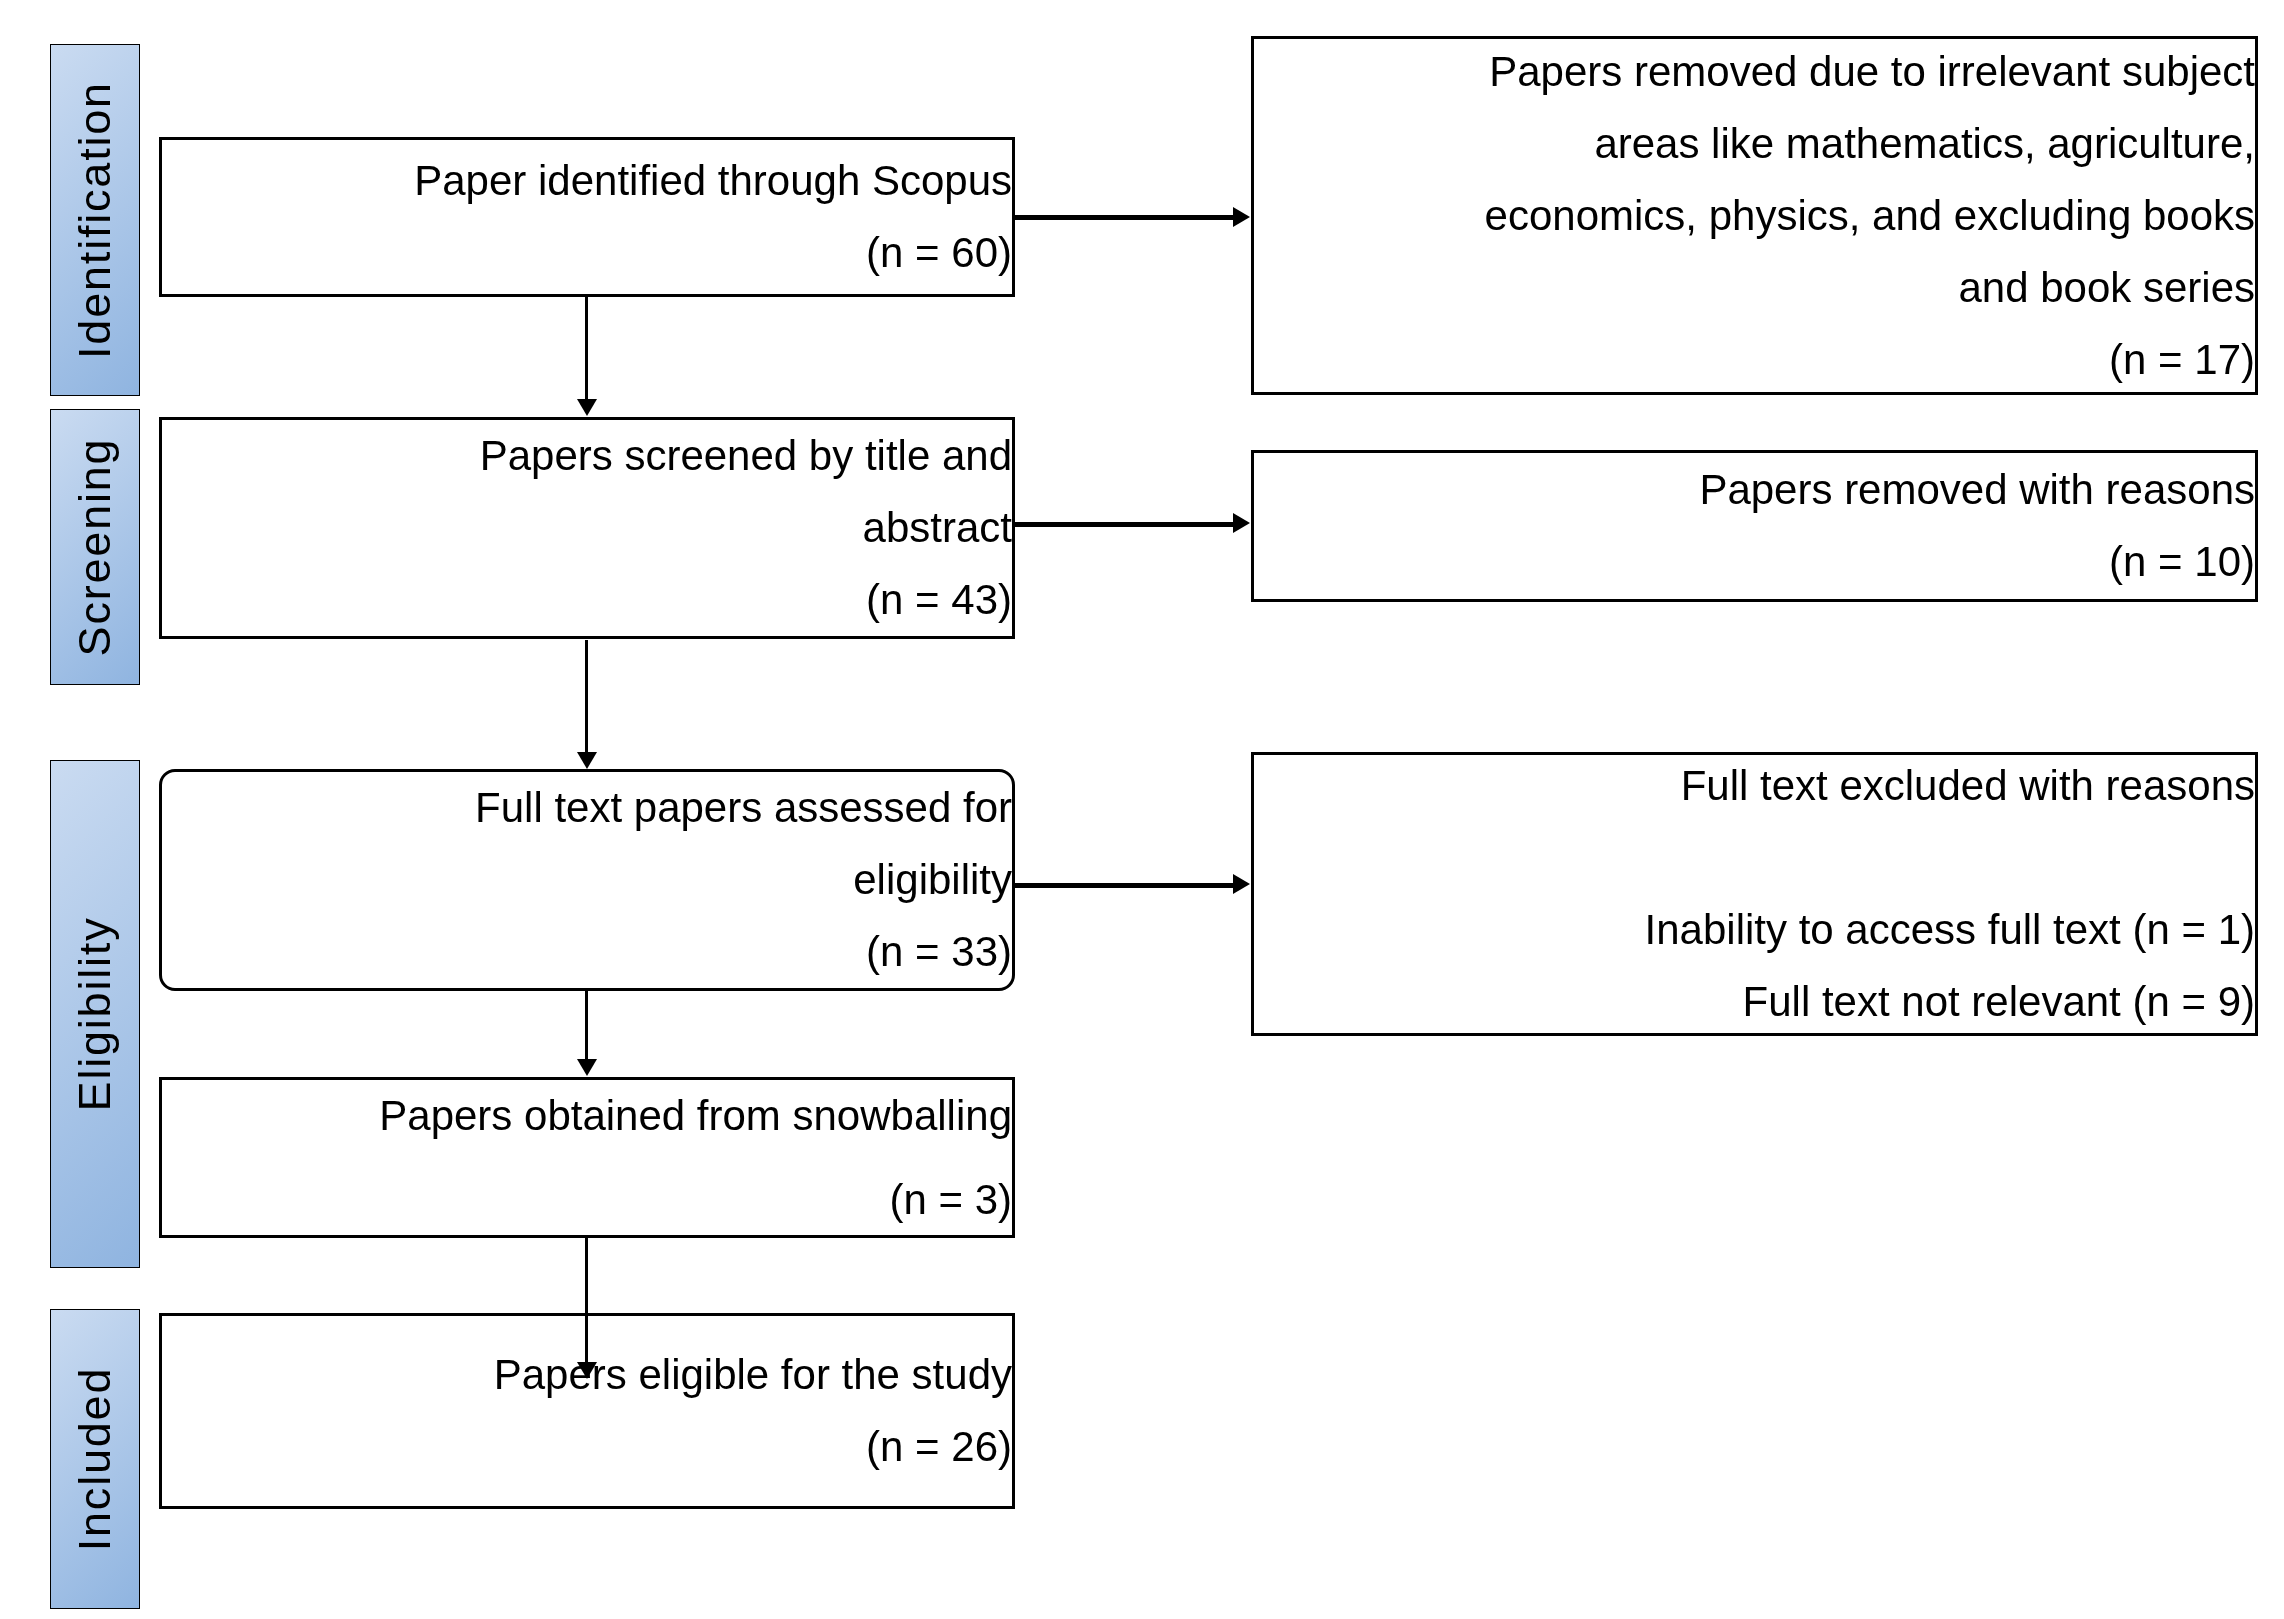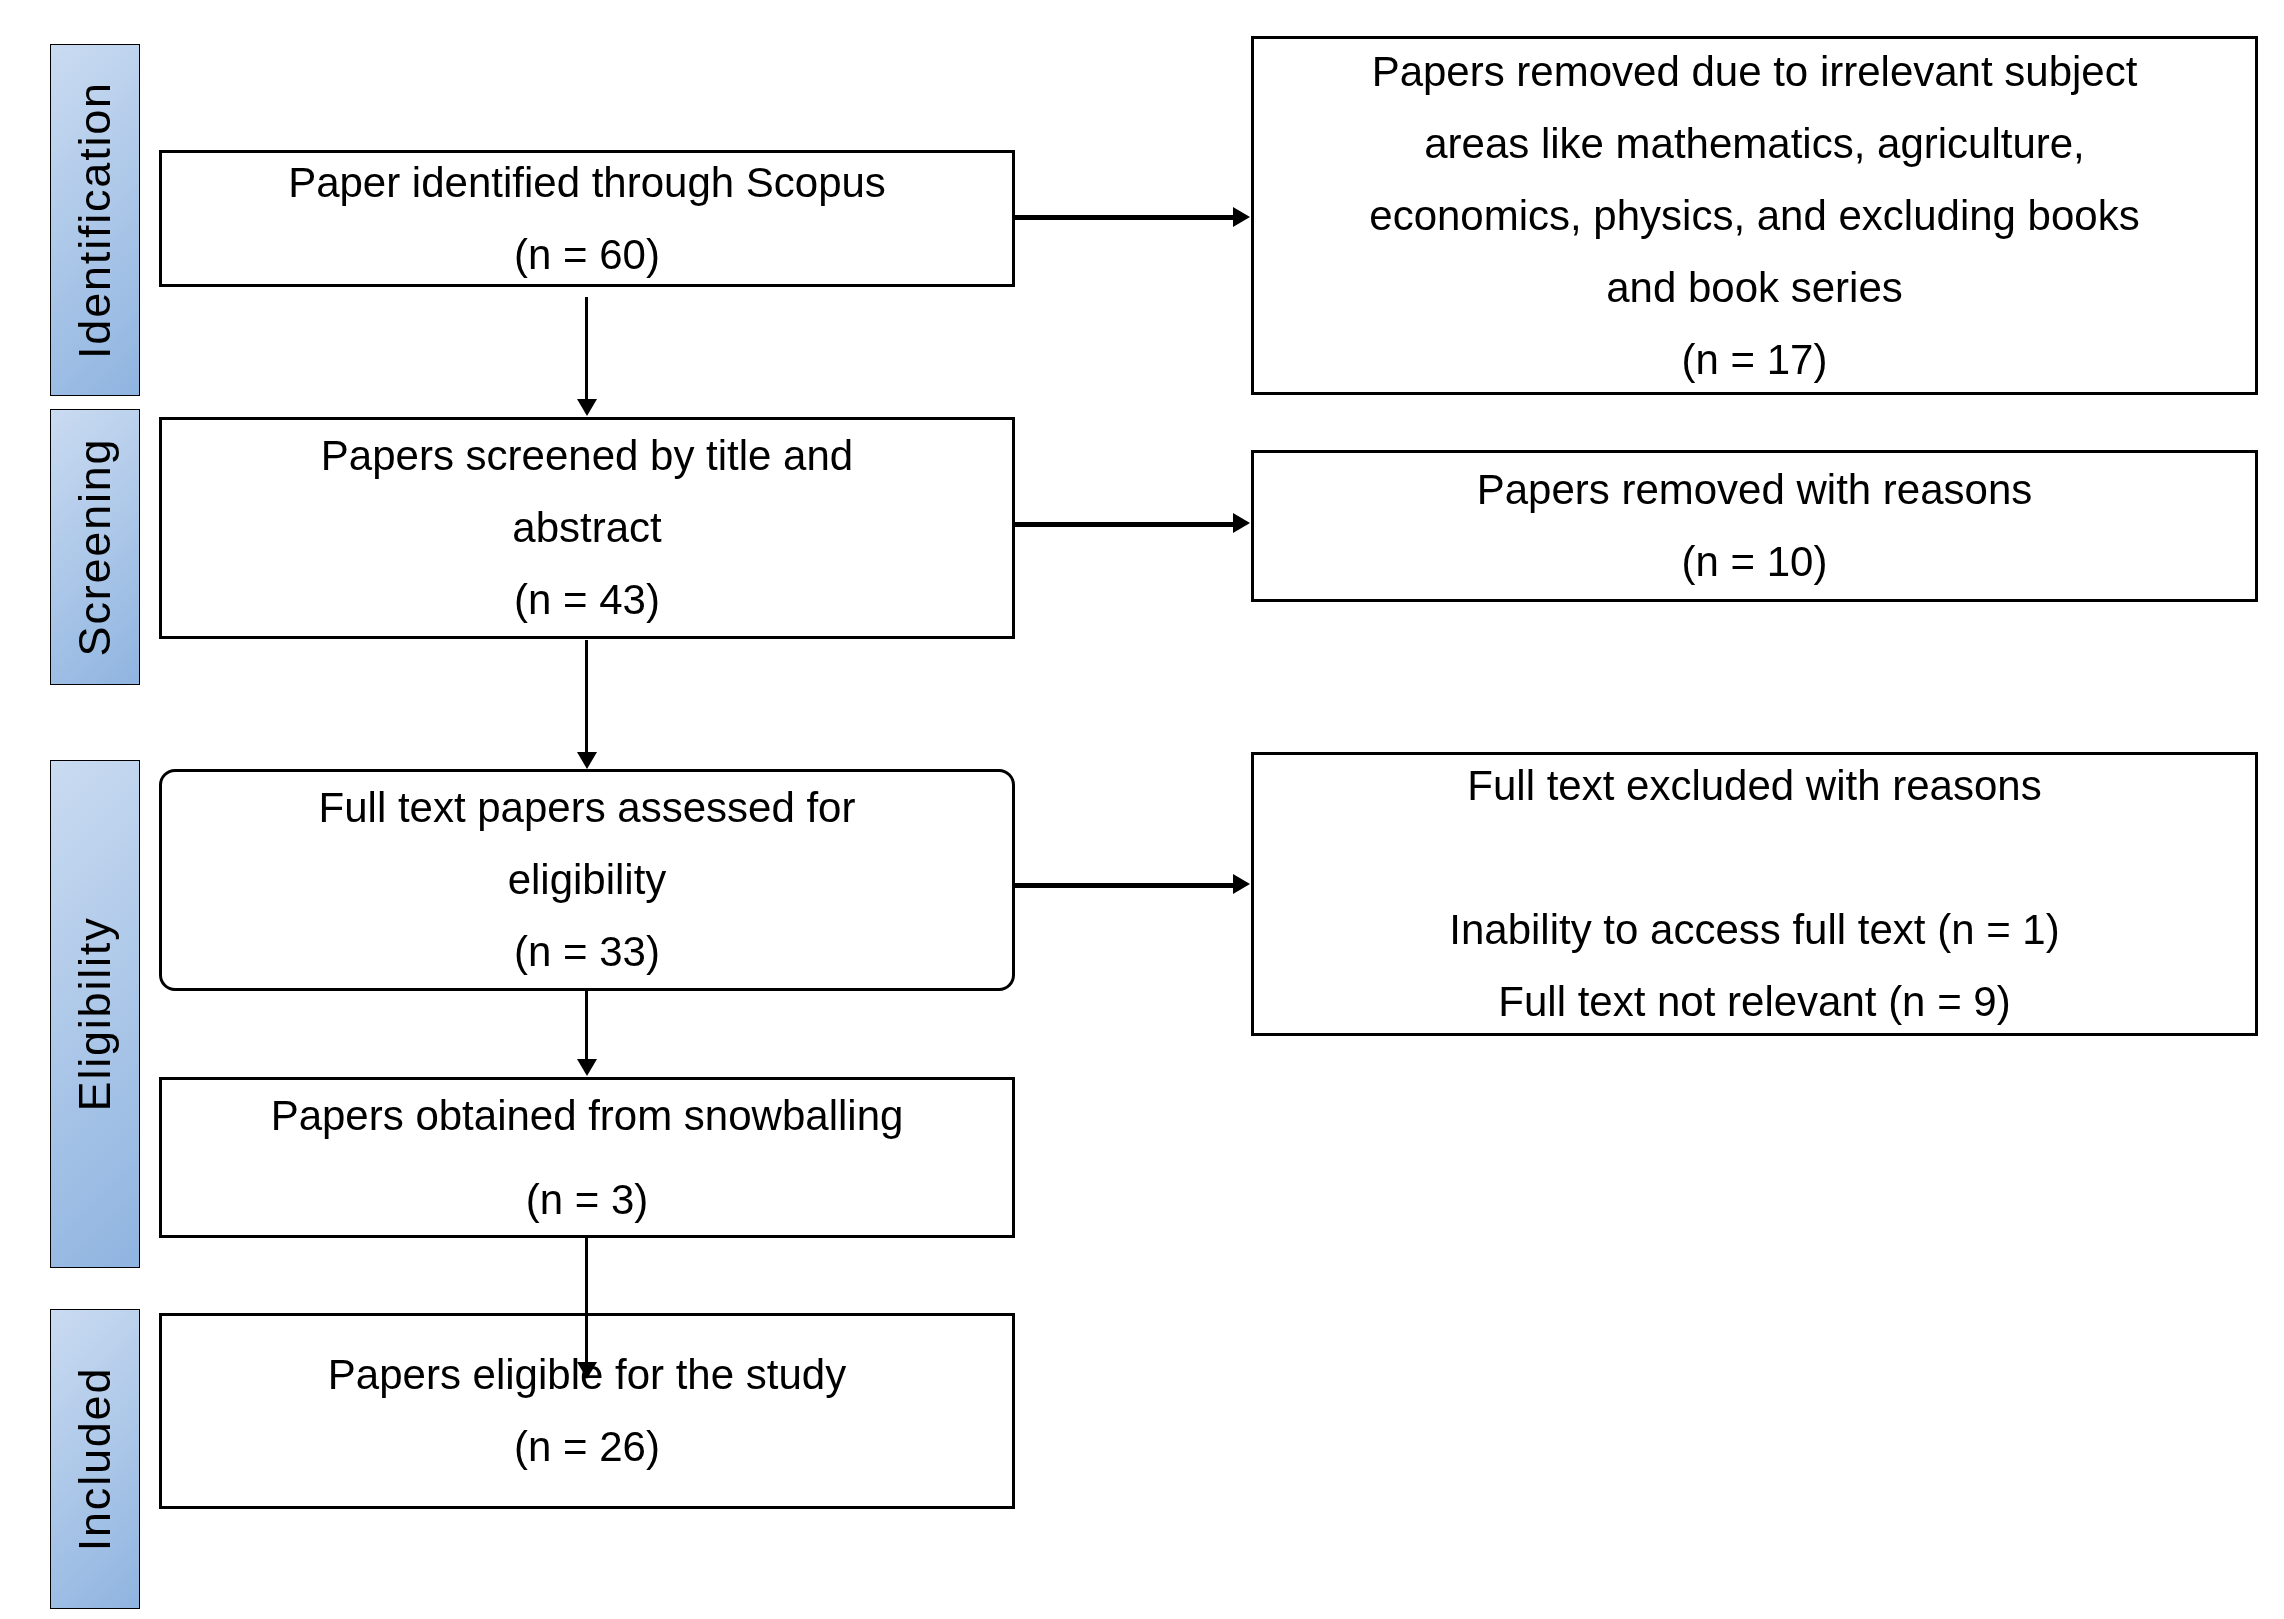--- a/index.html
+++ b/index.html
@@ -42,20 +42,21 @@
     display: flex;
     flex-direction: column;
     justify-content: center;
     text-align: center;
     font-size: 42px;
   }
   .line {
     line-height: 72px;
     min-height: 72px;
     white-space: nowrap;
+    text-align: right;
   }
   
   .vshaft { position: absolute; width: 3px; background: var(--border, #000000); }
   .vhead {
     position: absolute; width: 0; height: 0;
     border-left: 10px solid transparent;
     border-right: 10px solid transparent;
     border-top: 17.7px solid var(--border, #000000);
   }
   .hshaft { position: absolute; height: 5.3px; background: var(--border, #000000); }
@@ -67,21 +68,21 @@
   }
 
   
   #stage-identification { top: 44px;   height: 352px; }
   #stage-screening      { top: 409px;  height: 276px; }
   #stage-eligibility    { top: 760px; height: 508px; }
   #stage-included       { top: 1309px; height: 300px; }
 
   
   .main-box { left: 159px; width: 856px; }
-  #box-identified   { top: 150px;  height: 137px; }
+  #box-identified   { top: 137px;  height: 160px; }
   #box-screened     { top: 417px;  height: 222px; }
   #box-fulltext     { top: 769px; height: 222px; border-radius: 16px; }
   #box-snowballing  { top: 1077px; height: 161px; gap: 12px; }
   #box-eligible     { top: 1313px; height: 196px; }
 
   
   .excl-box { left: 1251px; width: 1007px; }
   #box-removed-subject { top: 36px;   height: 359px; }
   #box-removed-reasons { top: 450px;  height: 152px; }
   #box-fulltext-excluded { top: 752px; height: 284px; }

